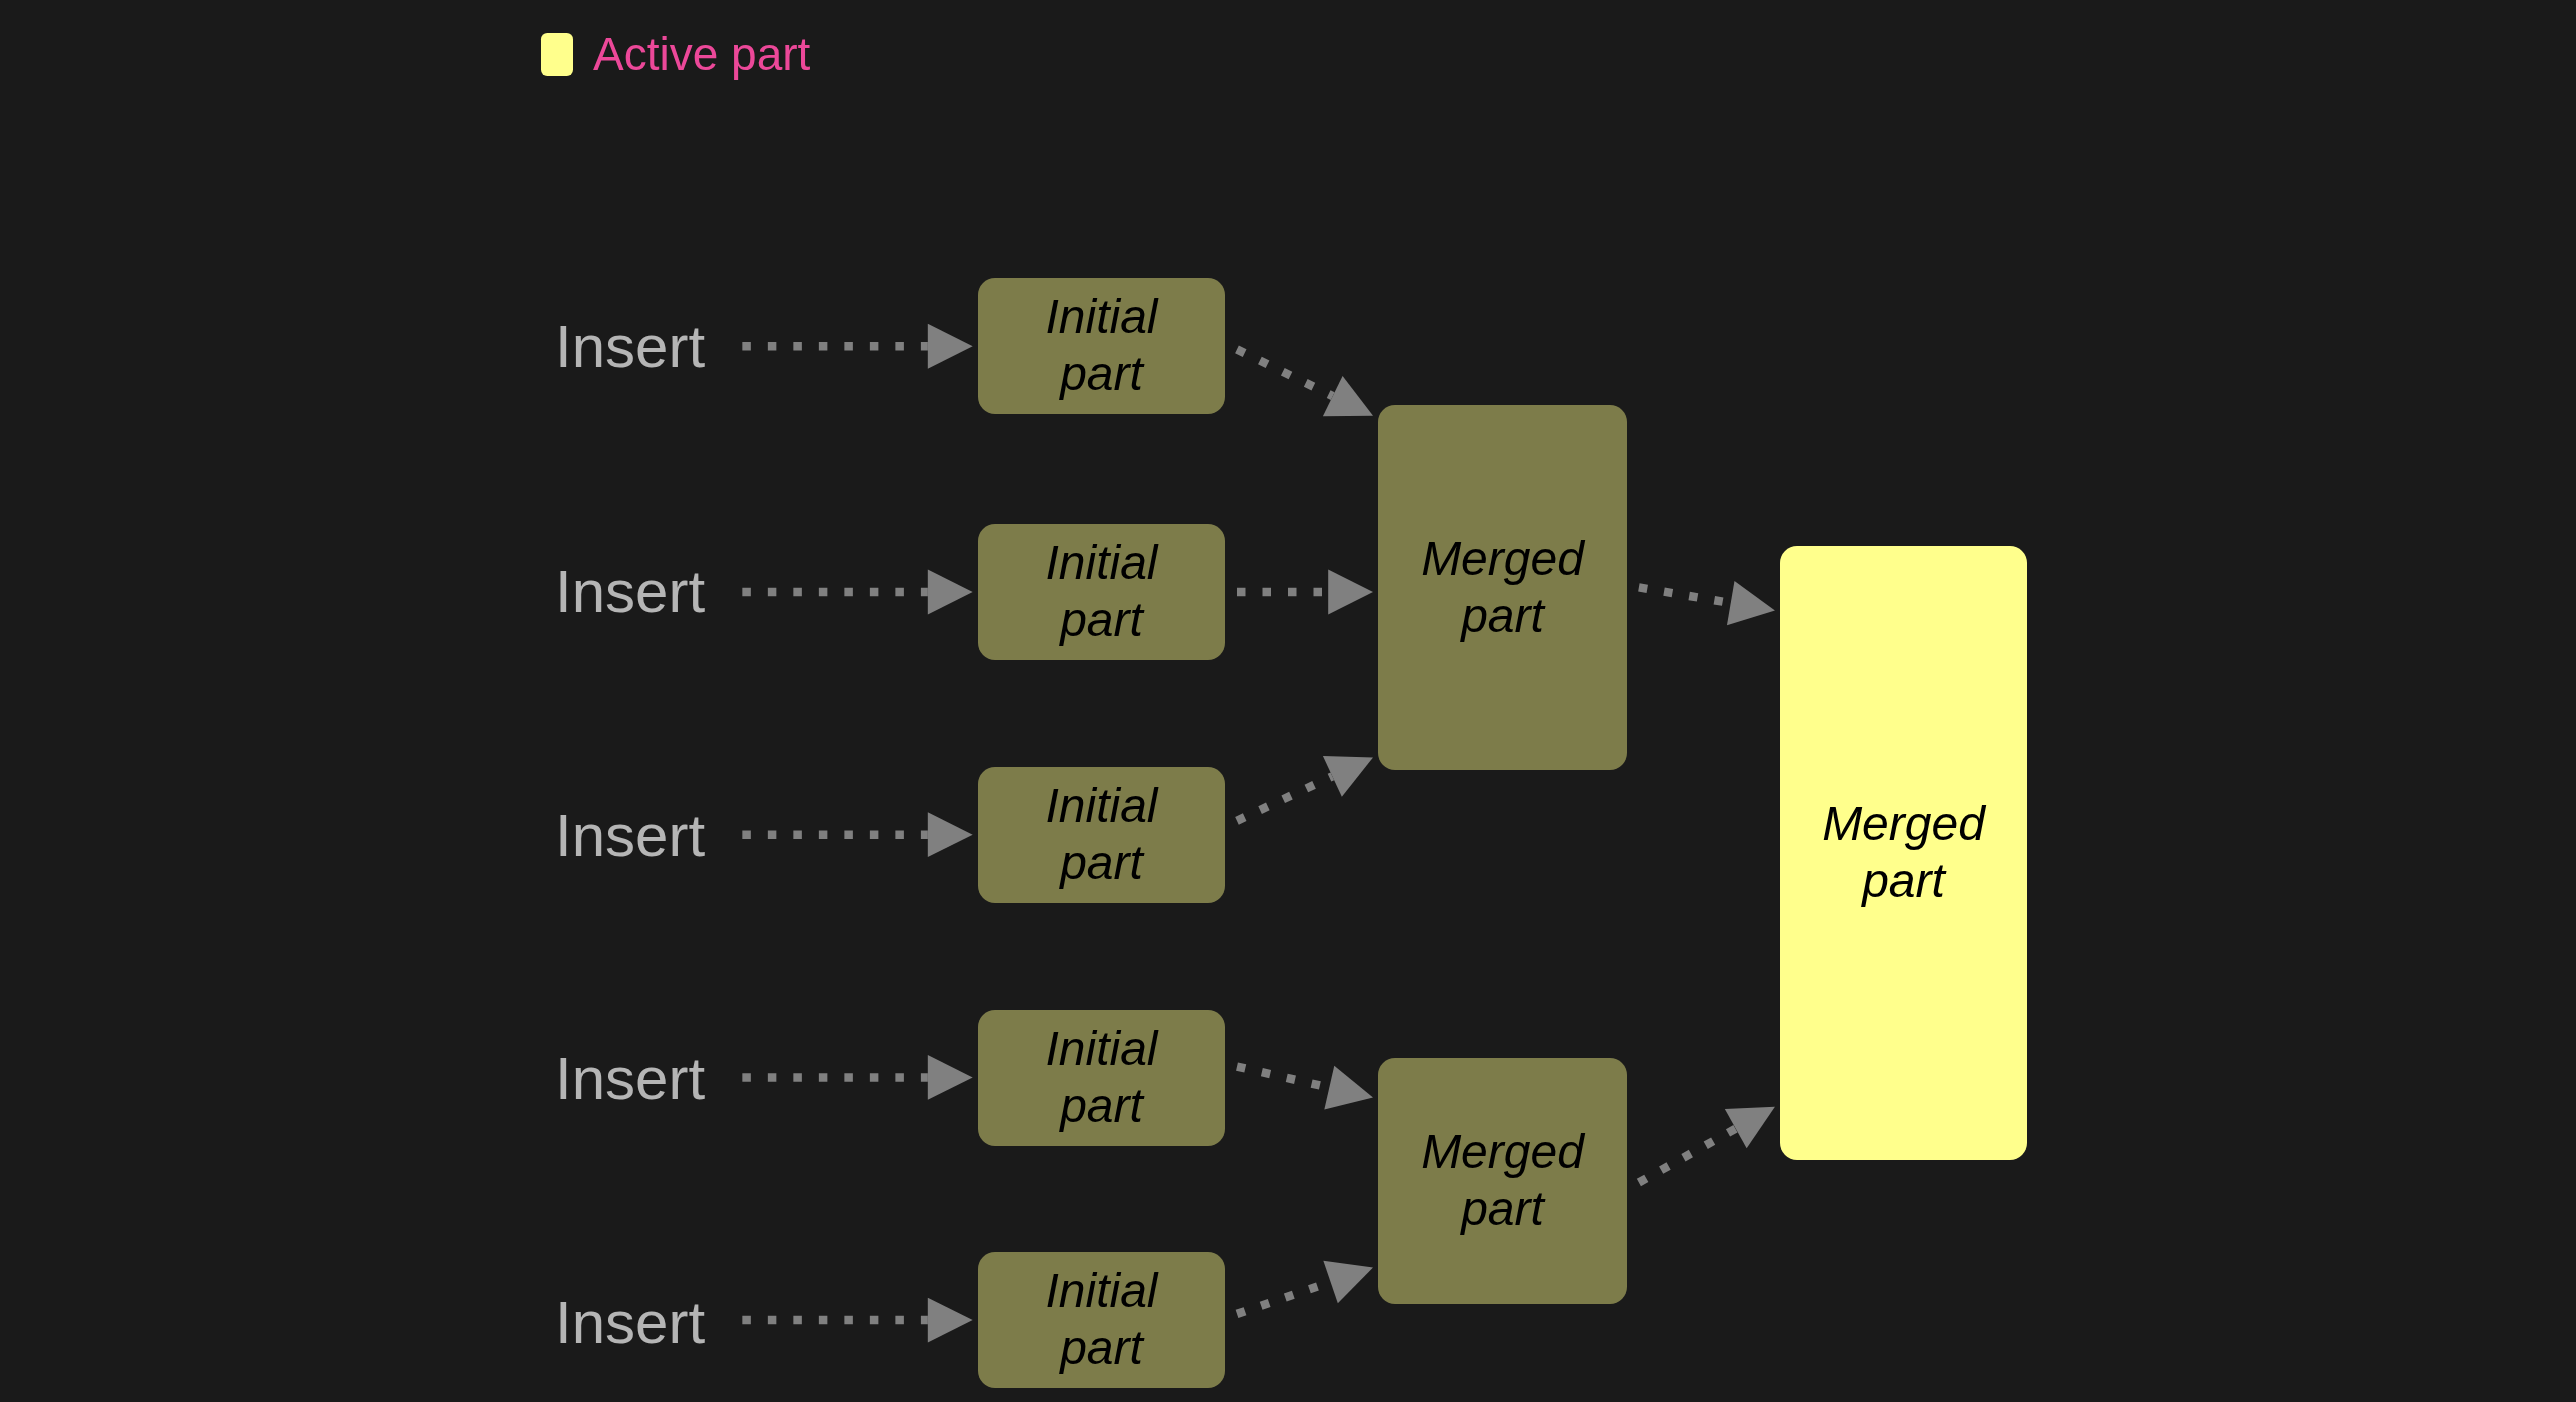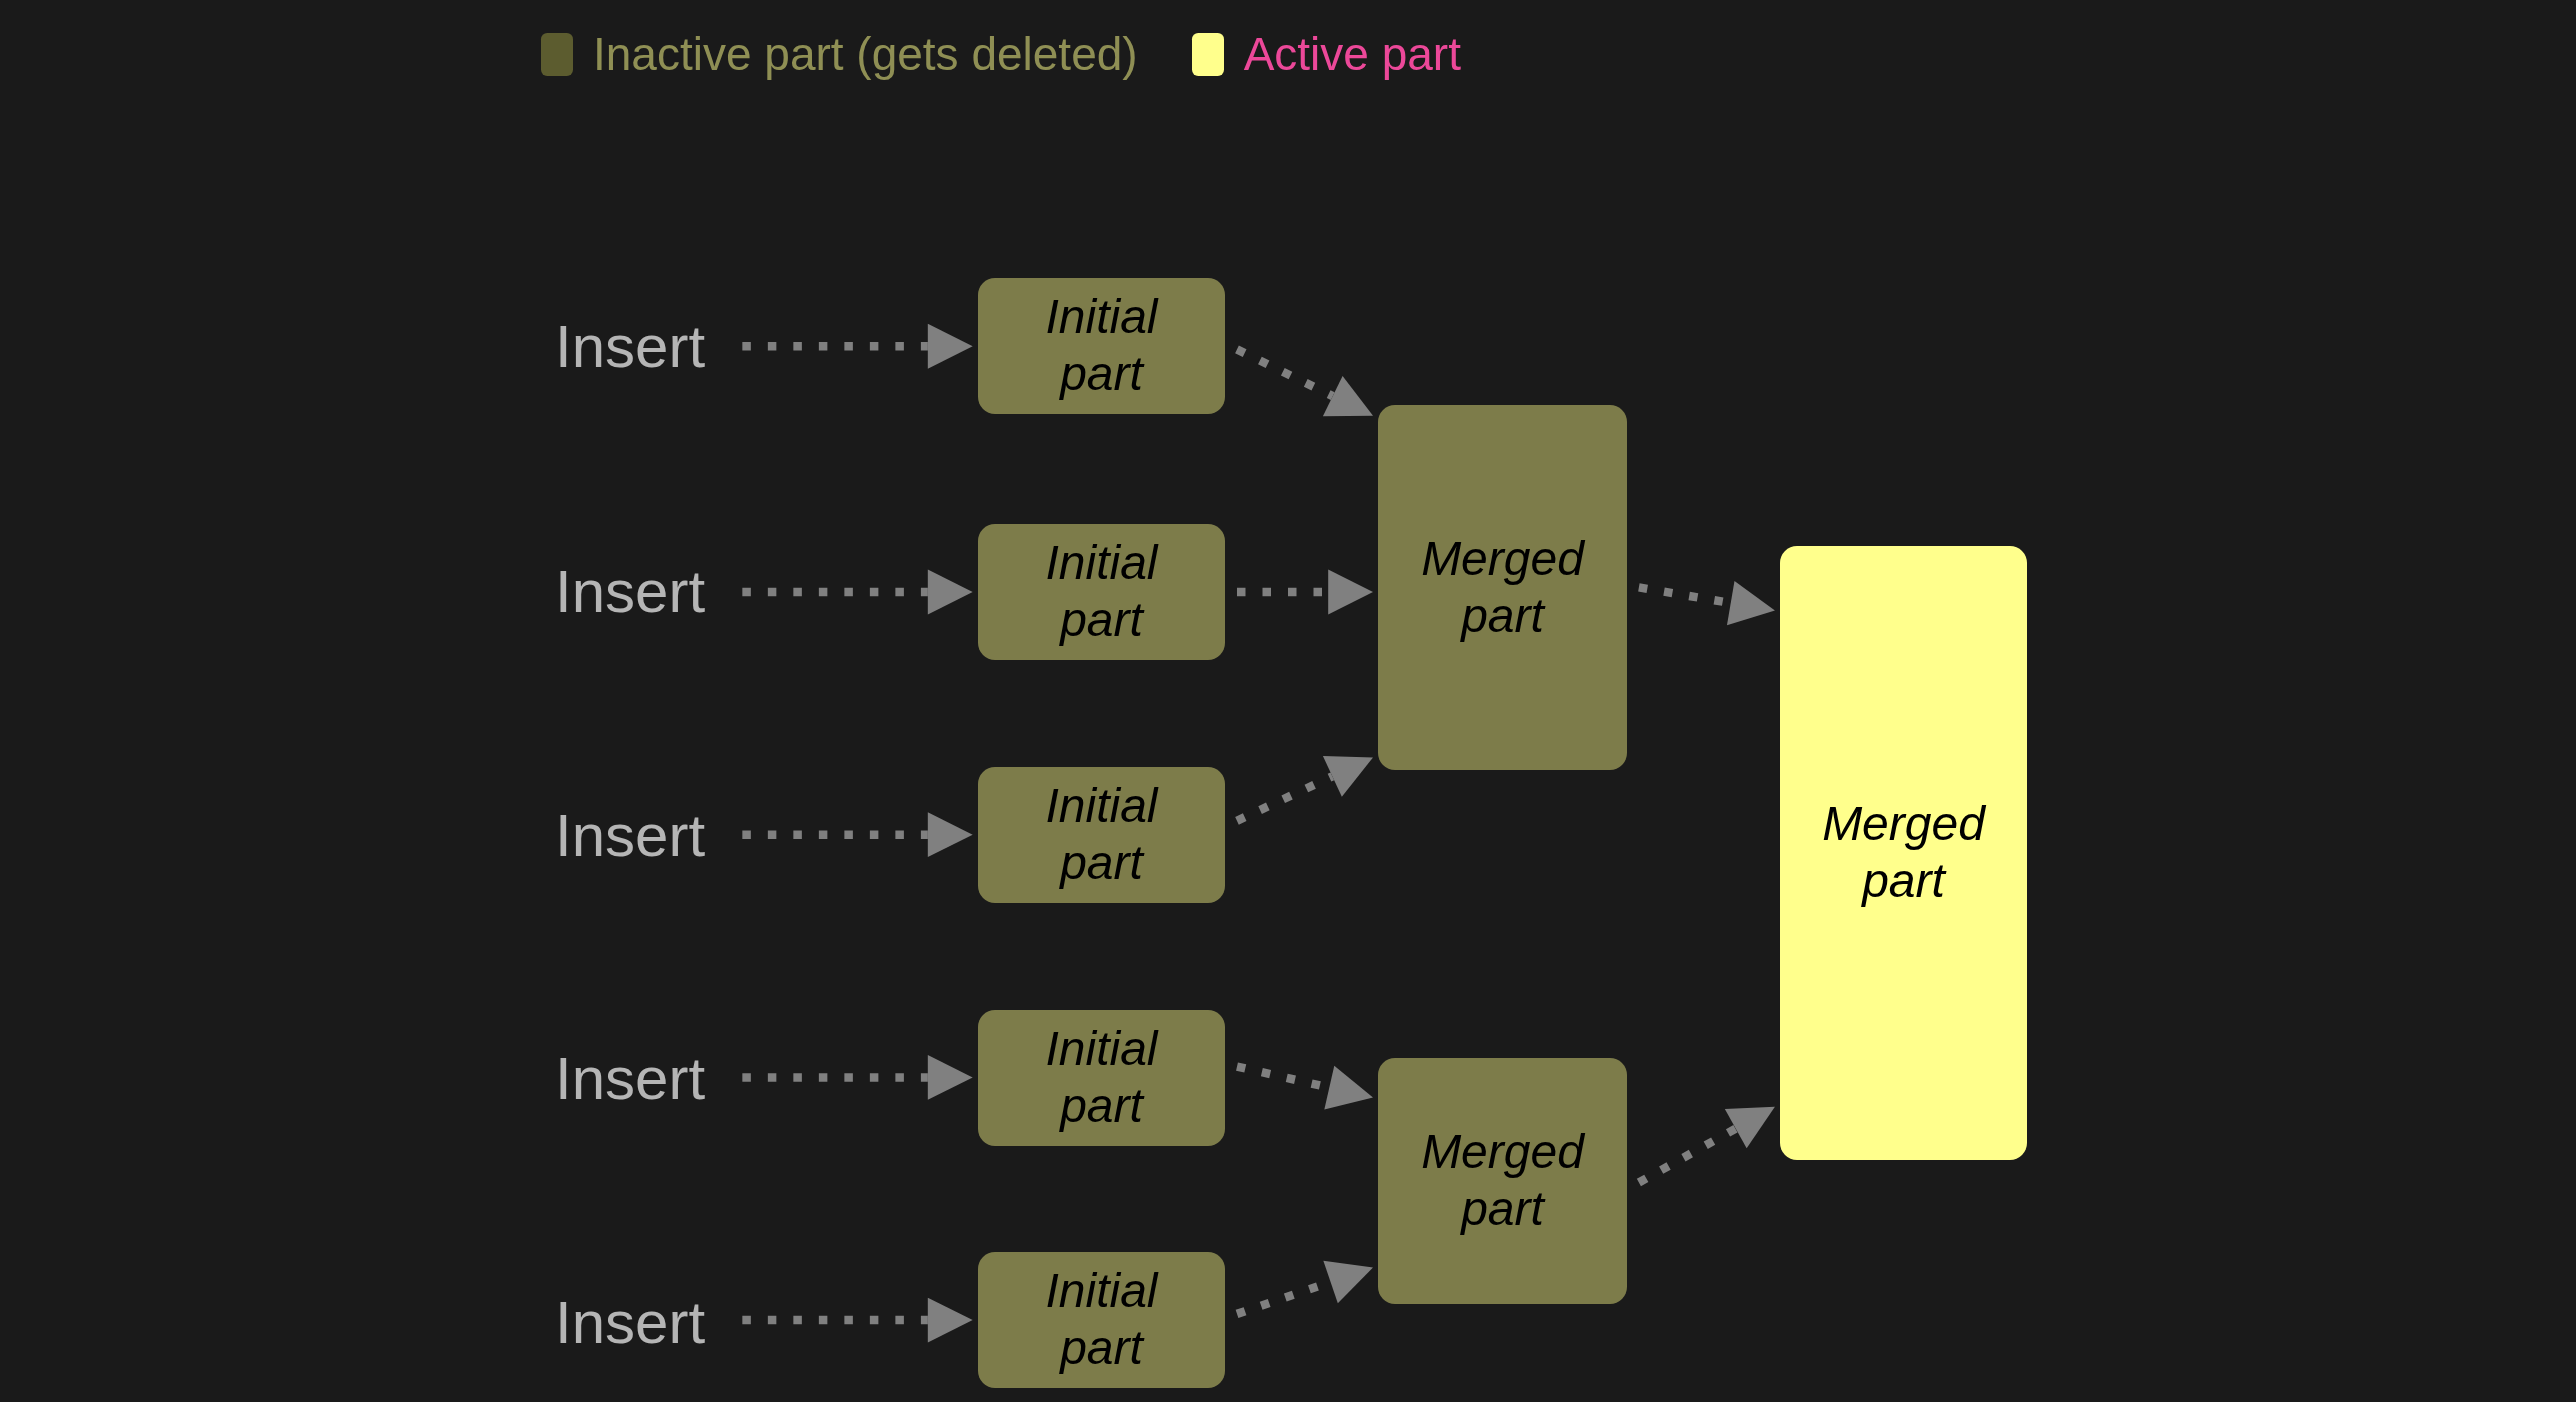--- a/index.html
+++ b/index.html
@@ -95,24 +95,20 @@
   }
   .arrow-head { fill: #808080; }
 </style>
 </head>
 <body>
 
 <div id="canvas">
 
   <div class="legend">
     <div class="legend-item">
-      <span class="legend-swatch inactive"></span>
-      <span class="legend-label inactive">Inactive part (gets deleted)</span>
-    </div>
-    <div class="legend-item">
       <span class="legend-swatch active"></span>
       <span class="legend-label active">Active part</span>
     </div>
   </div>
 
   <svg id="arrows" viewBox="0 0 3332 1814" xmlns="http://www.w3.org/2000/svg">
       <line class="arrow-line" x1="960" y1="448" x2="1200" y2="448"></line>
       <polygon class="arrow-head" points="1258,448 1200,477 1200,419"></polygon>
       <line class="arrow-line" x1="960" y1="766" x2="1200" y2="766"></line>
       <polygon class="arrow-head" points="1258,766 1200,795 1200,737"></polygon>

